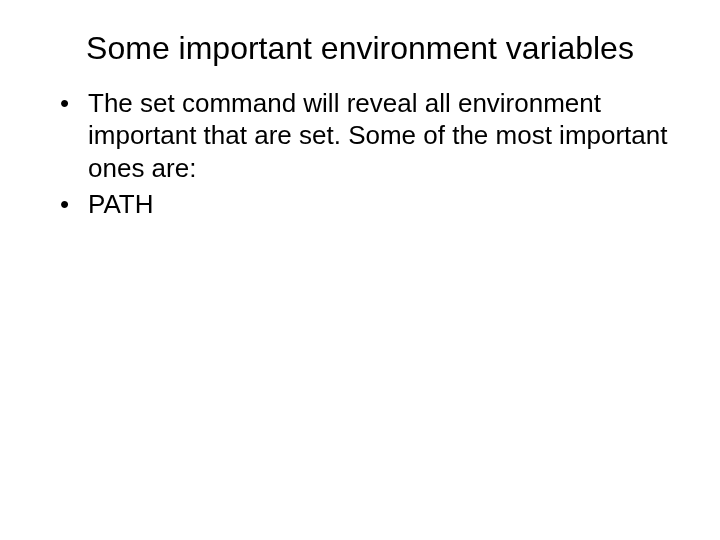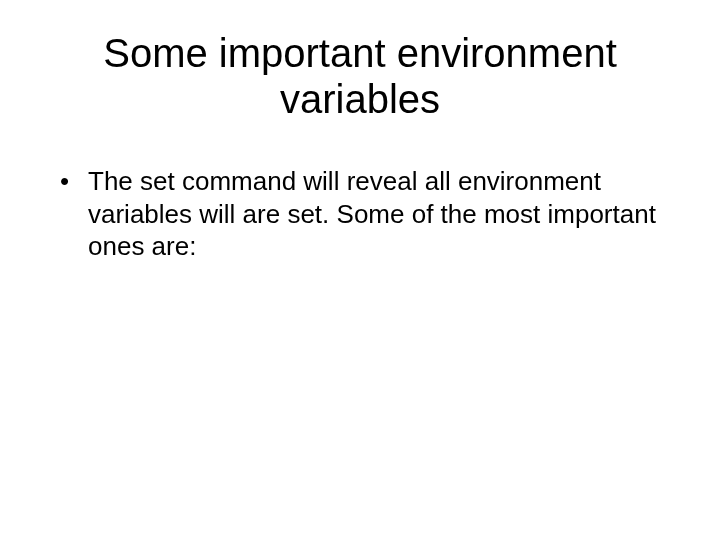--- a/index.html
+++ b/index.html
@@ -5,23 +5,23 @@
     * { margin: 0; padding: 0; box-sizing: border-box; }
     body {
       width: 720px;
       height: 540px;
       background: #fff;
       font-family: Arial, Helvetica, sans-serif;
       color: #000;
       padding: 30px 40px 40px 40px;
     }
     .title {
-      font-size: 40px;
+      font-size: 32px;
       text-align: center;
-      margin-bottom: 43px;
+      margin-bottom: 20px;
       line-height: 1.15;
       font-weight: normal;
     }
     .bullets {
       list-style: none;
       padding-left: 20px;
     }
     .bullets li {
       font-size: 26px;
       line-height: 1.25;
@@ -36,14 +36,15 @@
       top: 0;
       font-size: 26px;
     }
   </style>
 </head>
 <body>
 
 <h1 class="title">Some important environment variables</h1>
 
 <ul class="bullets">
-  <li>The set command will reveal all environment variables will are set. Some of the most important ones are:</li>
+  <li>The set command will reveal all environment important that are set. Some of the most important ones are:</li>
+  <li>PATH</li>
 </ul>
 
 </body></html>

